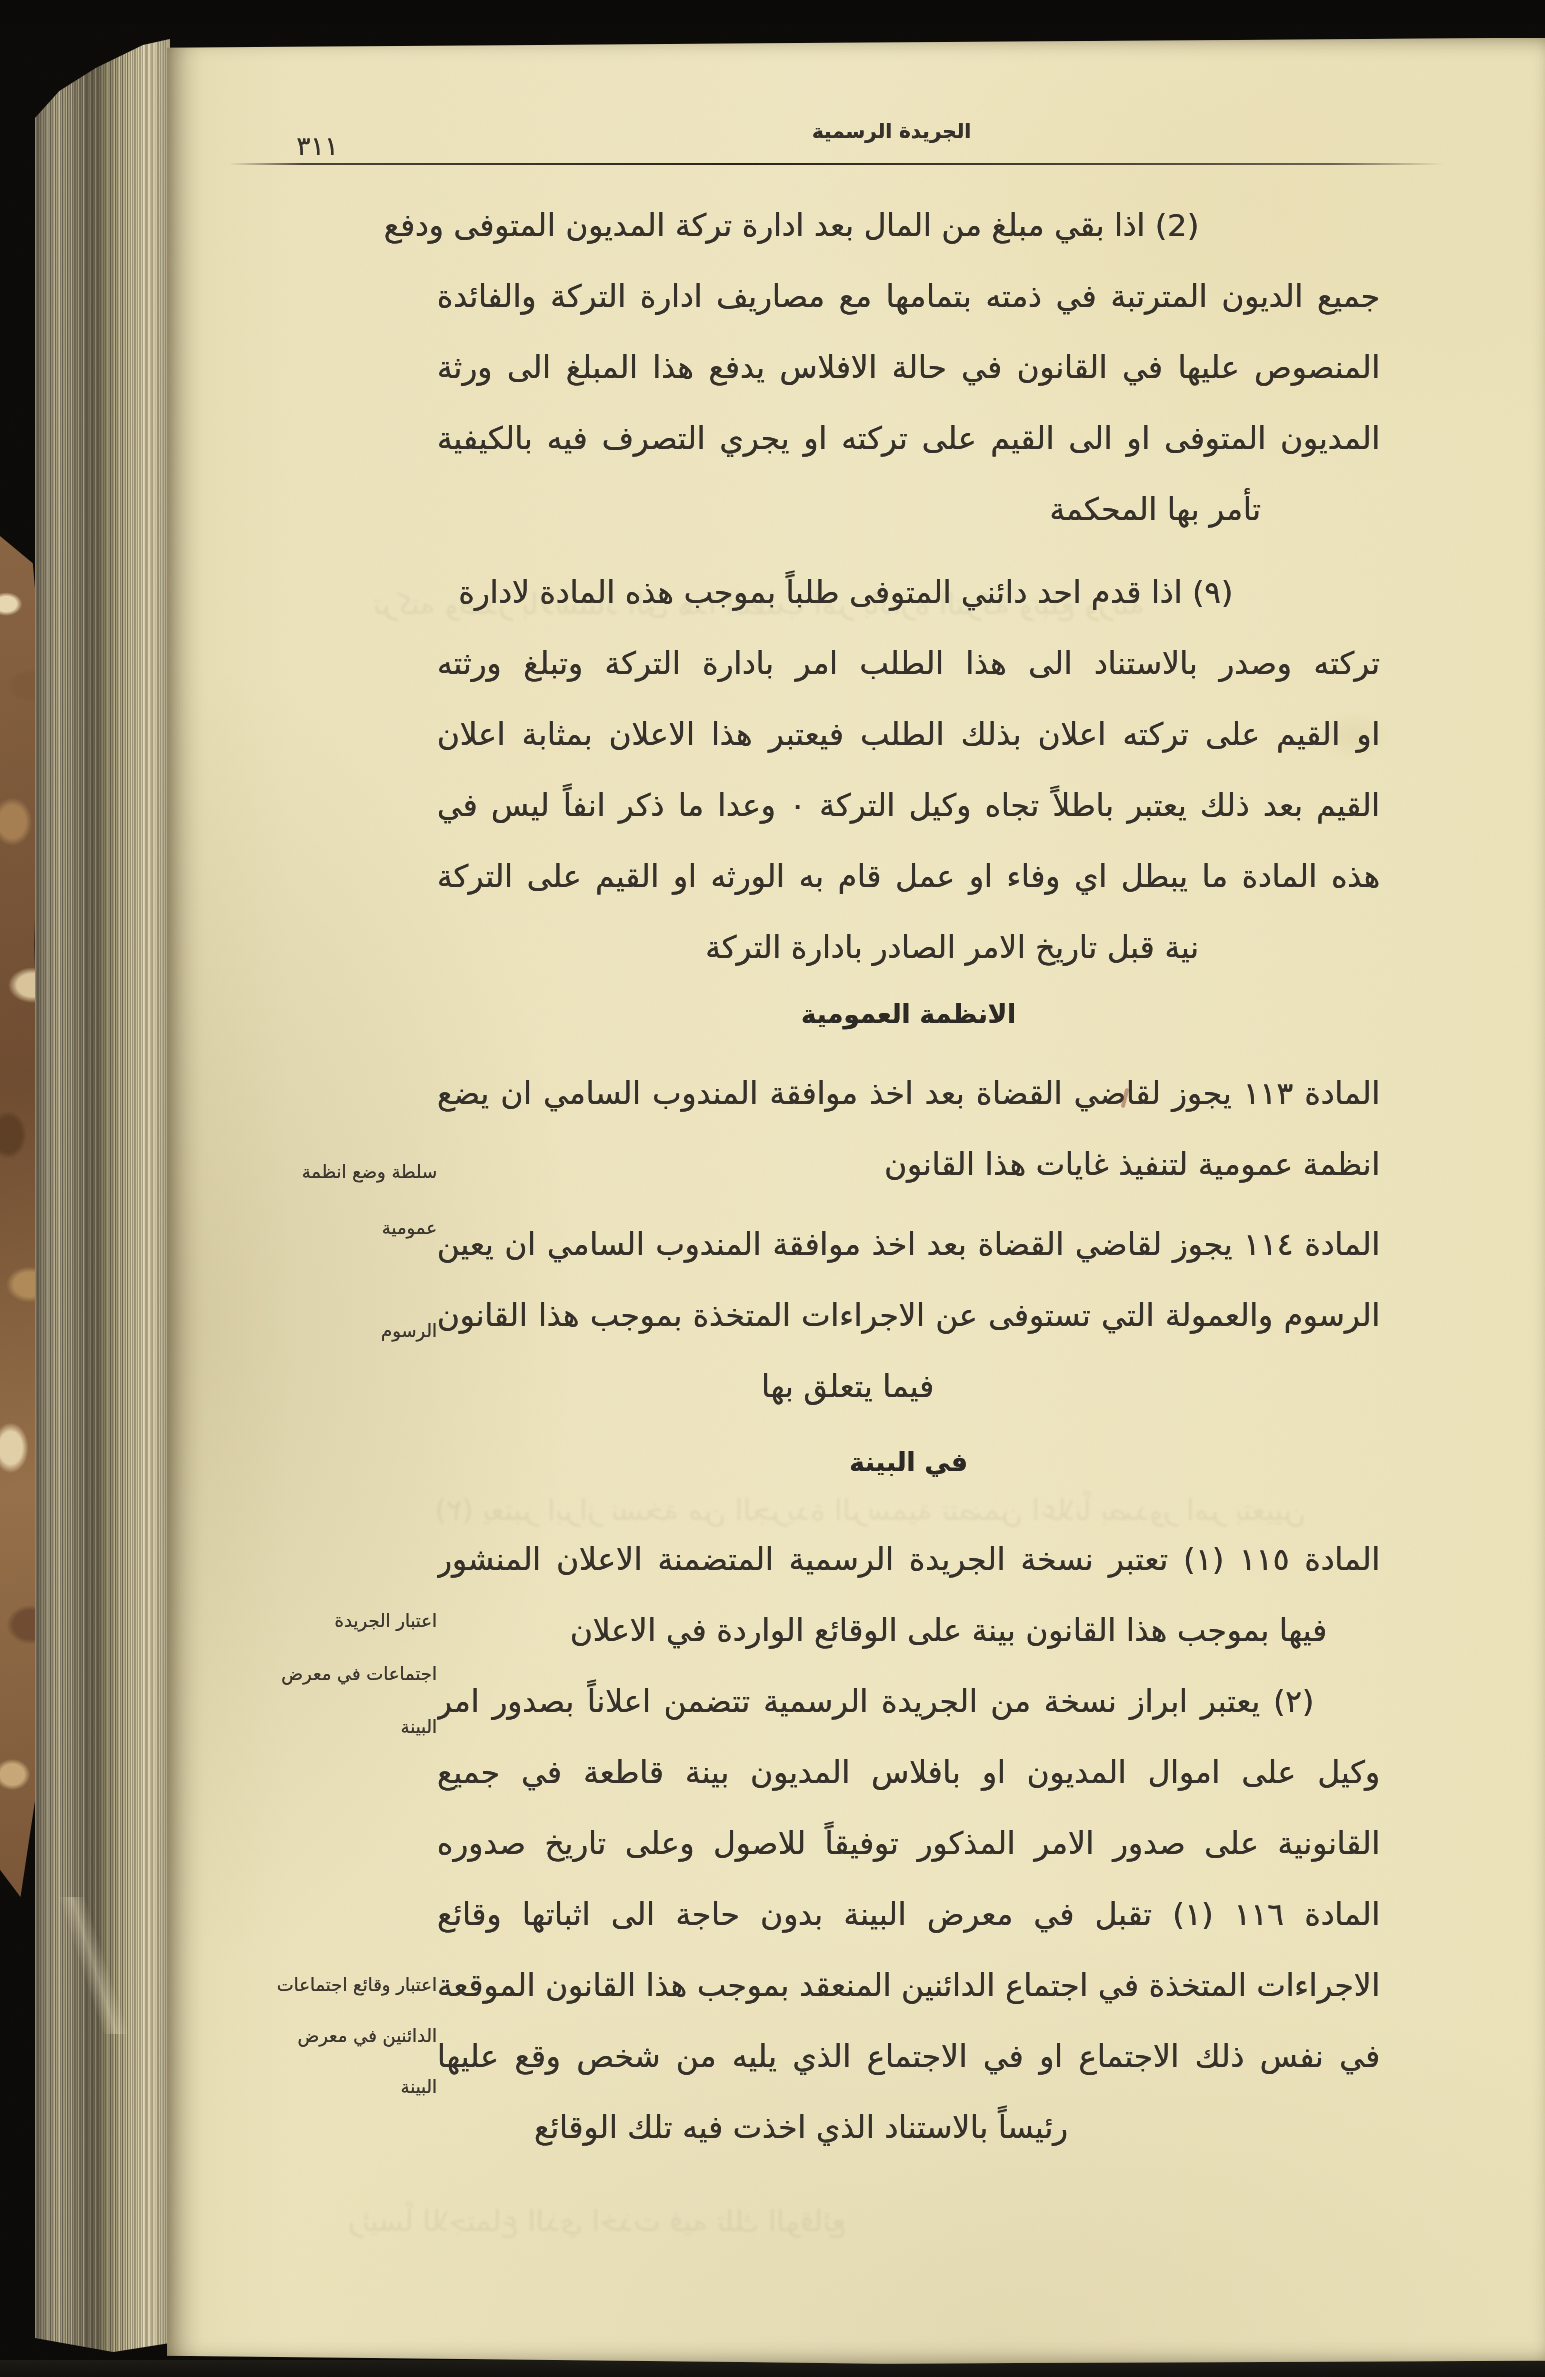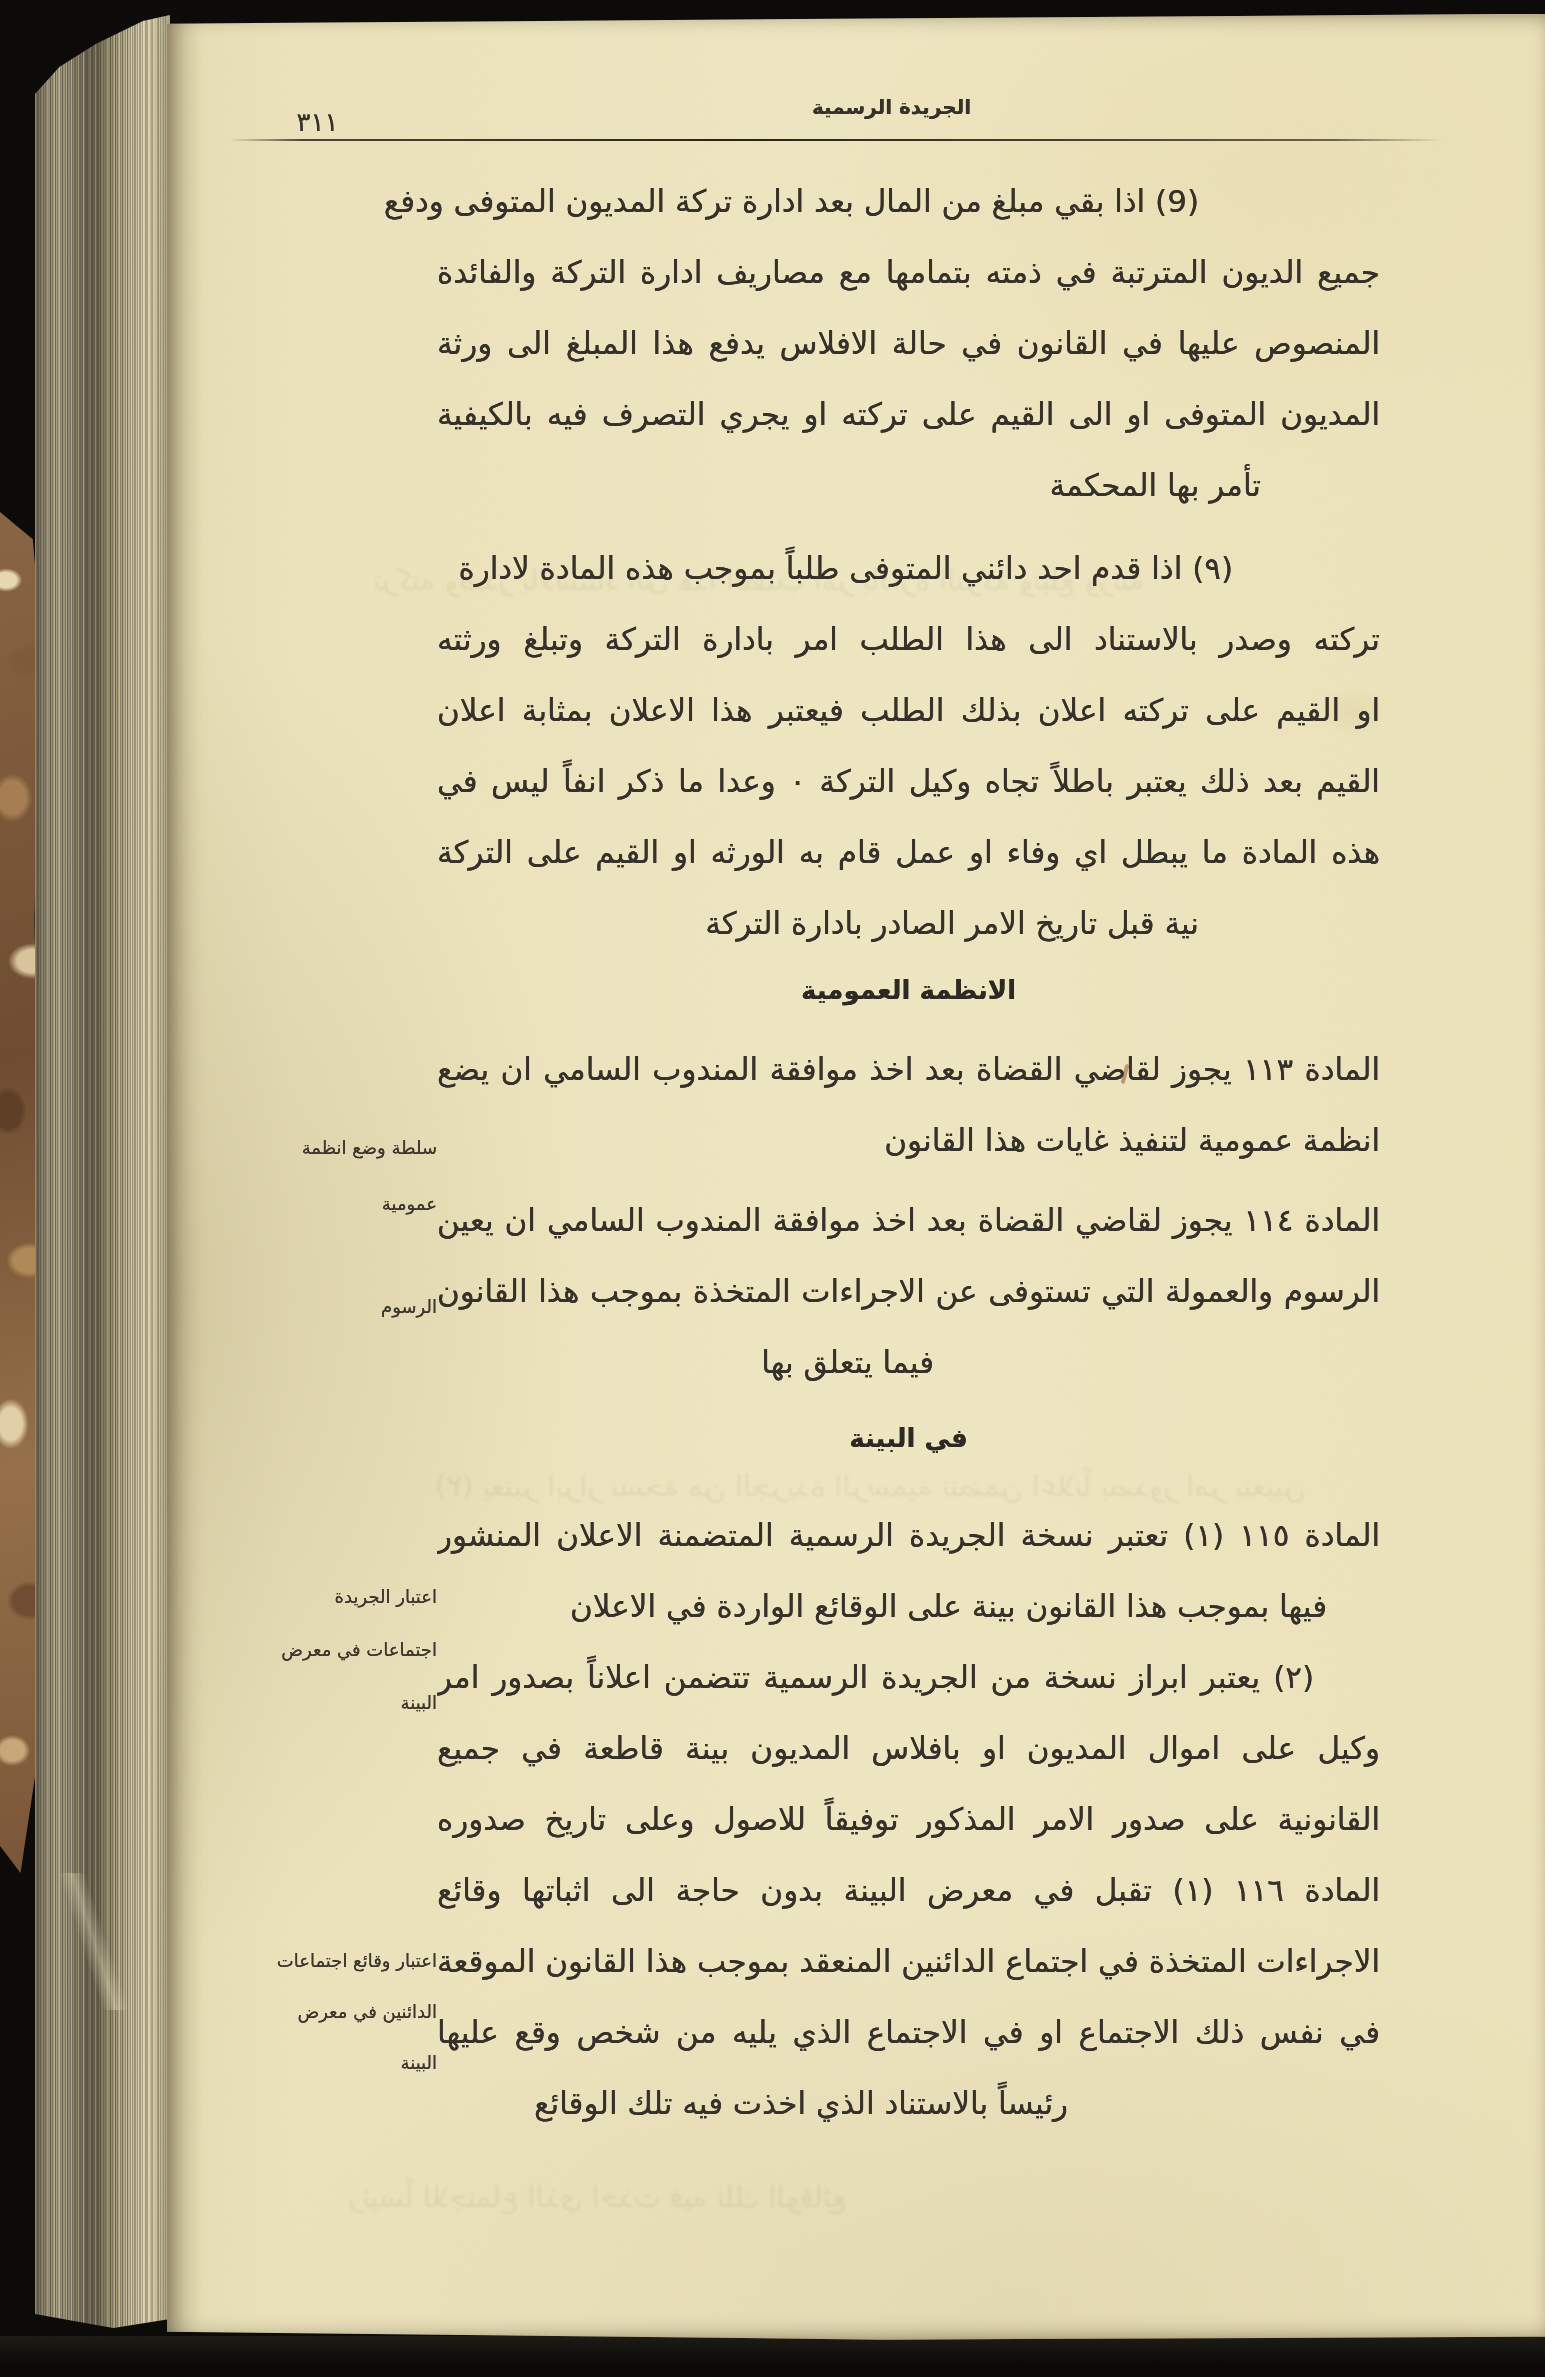--- a/index.html
+++ b/index.html
@@ -2,21 +2,21 @@
 <html lang="ar" style="font-size:10px"><head>
 <meta charset="utf-8">
 <style>
   html,body{margin:0;padding:0;}
   body{
     width:1546px;height:2377px;overflow:hidden;
     background:#0b0a08;
     font-family:"DejaVu Sans",sans-serif;
     position:relative;
   }
-  .scene{position:absolute;inset:0;}
+  .scene{position:absolute;inset:0;margin-top:24px;}
 
   
   .board{
     position:absolute;left:0;top:36px;width:45px;height:2313px;
     background:
       repeating-linear-gradient(0deg, rgba(0,0,0,.28) 0 1.2px, rgba(0,0,0,0) 1.2px 3.1px),
       repeating-linear-gradient(90deg, rgba(255,255,255,.05) 0 1.2px, rgba(0,0,0,0) 1.2px 3.7px),
       linear-gradient(180deg,#262420,#3a372f 22%,#4440366 40%,#3d3a32 62%,#2b2923 88%,#15140f);
   }
   
@@ -146,21 +146,21 @@
 
   <div class="page">
 
     <div class="hdr-num">٣١١</div>
     <div class="hdr-title">الجريدة الرسمية</div>
     <div class="rule"></div>
 
     <div class="col">
 
       <div>
-        <div class="t ir290">(9)  اذا بقي مبلغ من المال بعد ادارة تركة المديون المتوفى ودفع</div>
+        <div class="t ir290">(2)  اذا بقي مبلغ من المال بعد ادارة تركة المديون المتوفى ودفع</div>
         <div class="t j">جميع الديون المترتبة في ذمته بتمامها مع مصاريف ادارة التركة والفائدة</div>
         <div class="t j">المنصوص عليها في القانون في حالة الافلاس يدفع هذا المبلغ الى ورثة</div>
         <div class="t j">المديون المتوفى او الى القيم على تركته او يجري التصرف فيه بالكيفية التي</div>
         <div class="t ir190">تأمر بها المحكمة</div>
       </div>
 
       <div class="mt20">
         <div class="t ir235">(٩)  اذا قدم احد دائني المتوفى طلباً بموجب هذه المادة لادارة</div>
         <div class="t j">تركته وصدر بالاستناد الى هذا الطلب امر بادارة التركة وتبلغ ورثته</div>
         <div class="t j">او القيم على تركته اعلان بذلك الطلب فيعتبر هذا الاعلان بمثابة اعلان</div>

